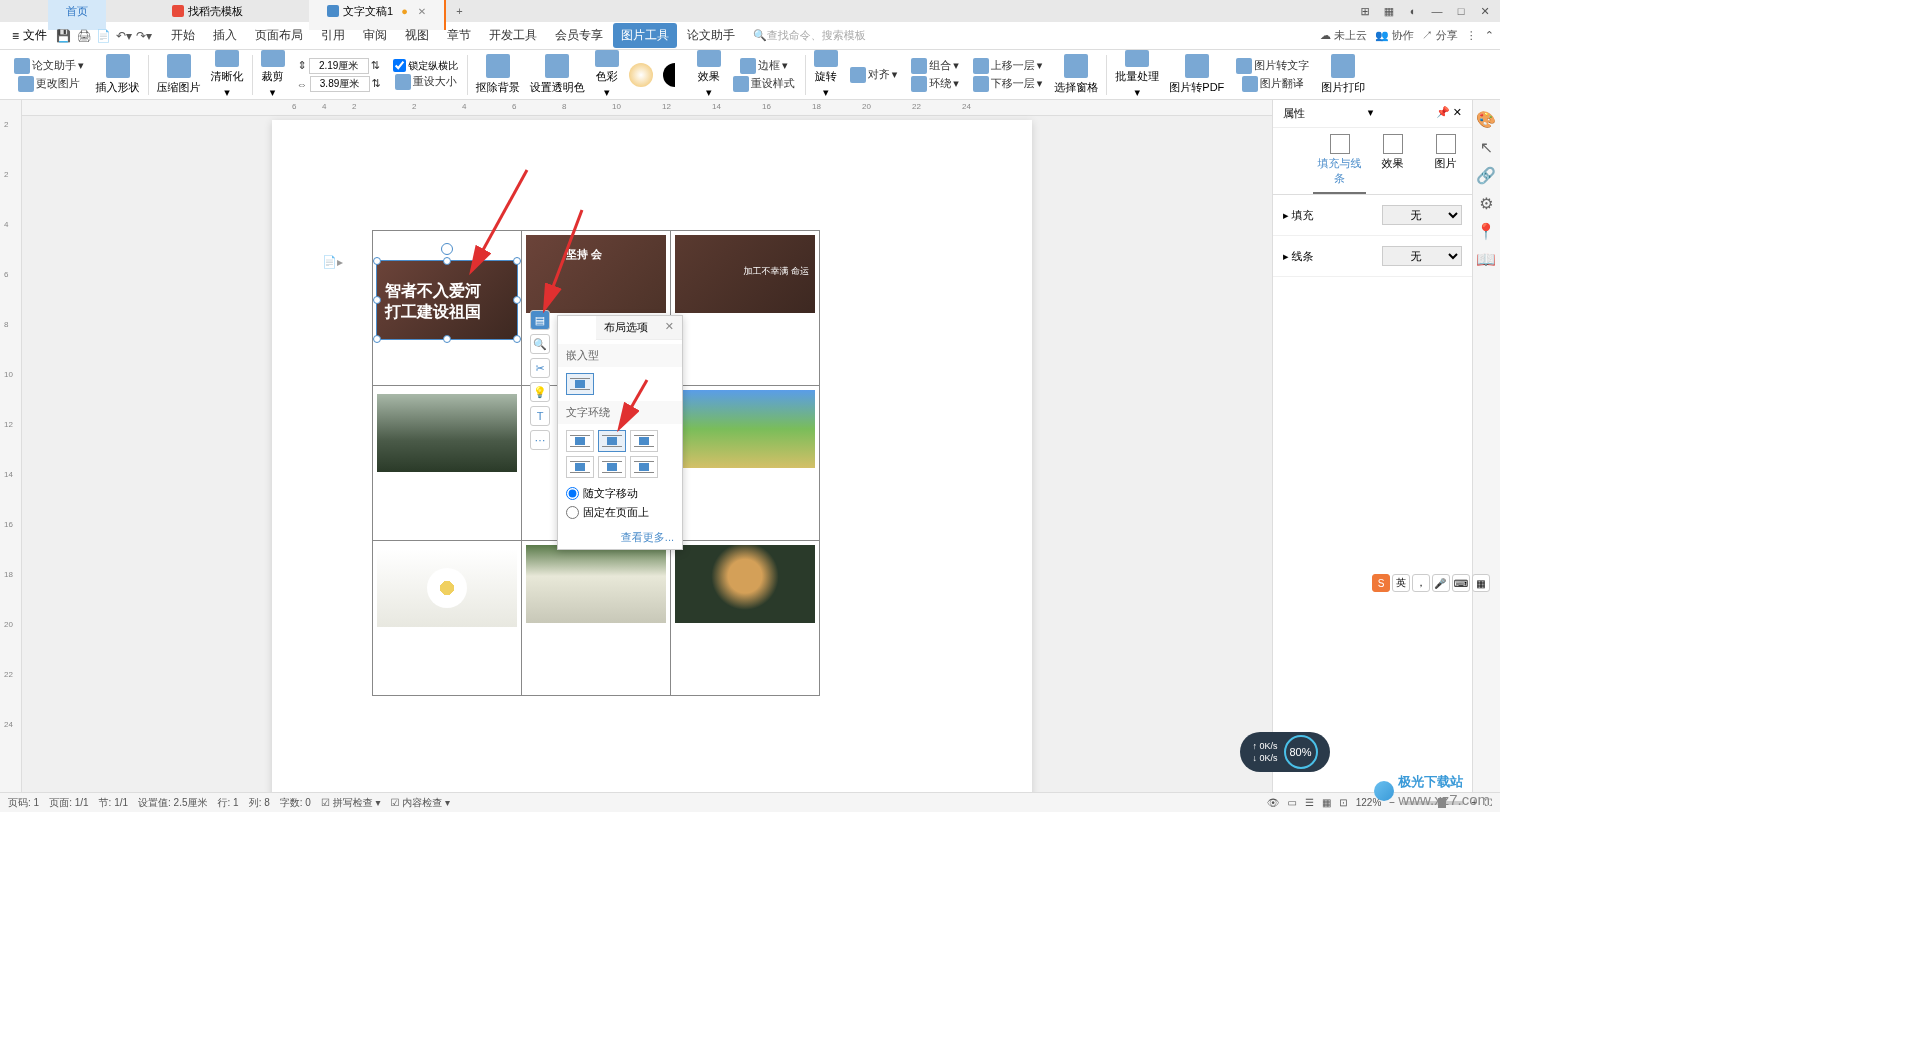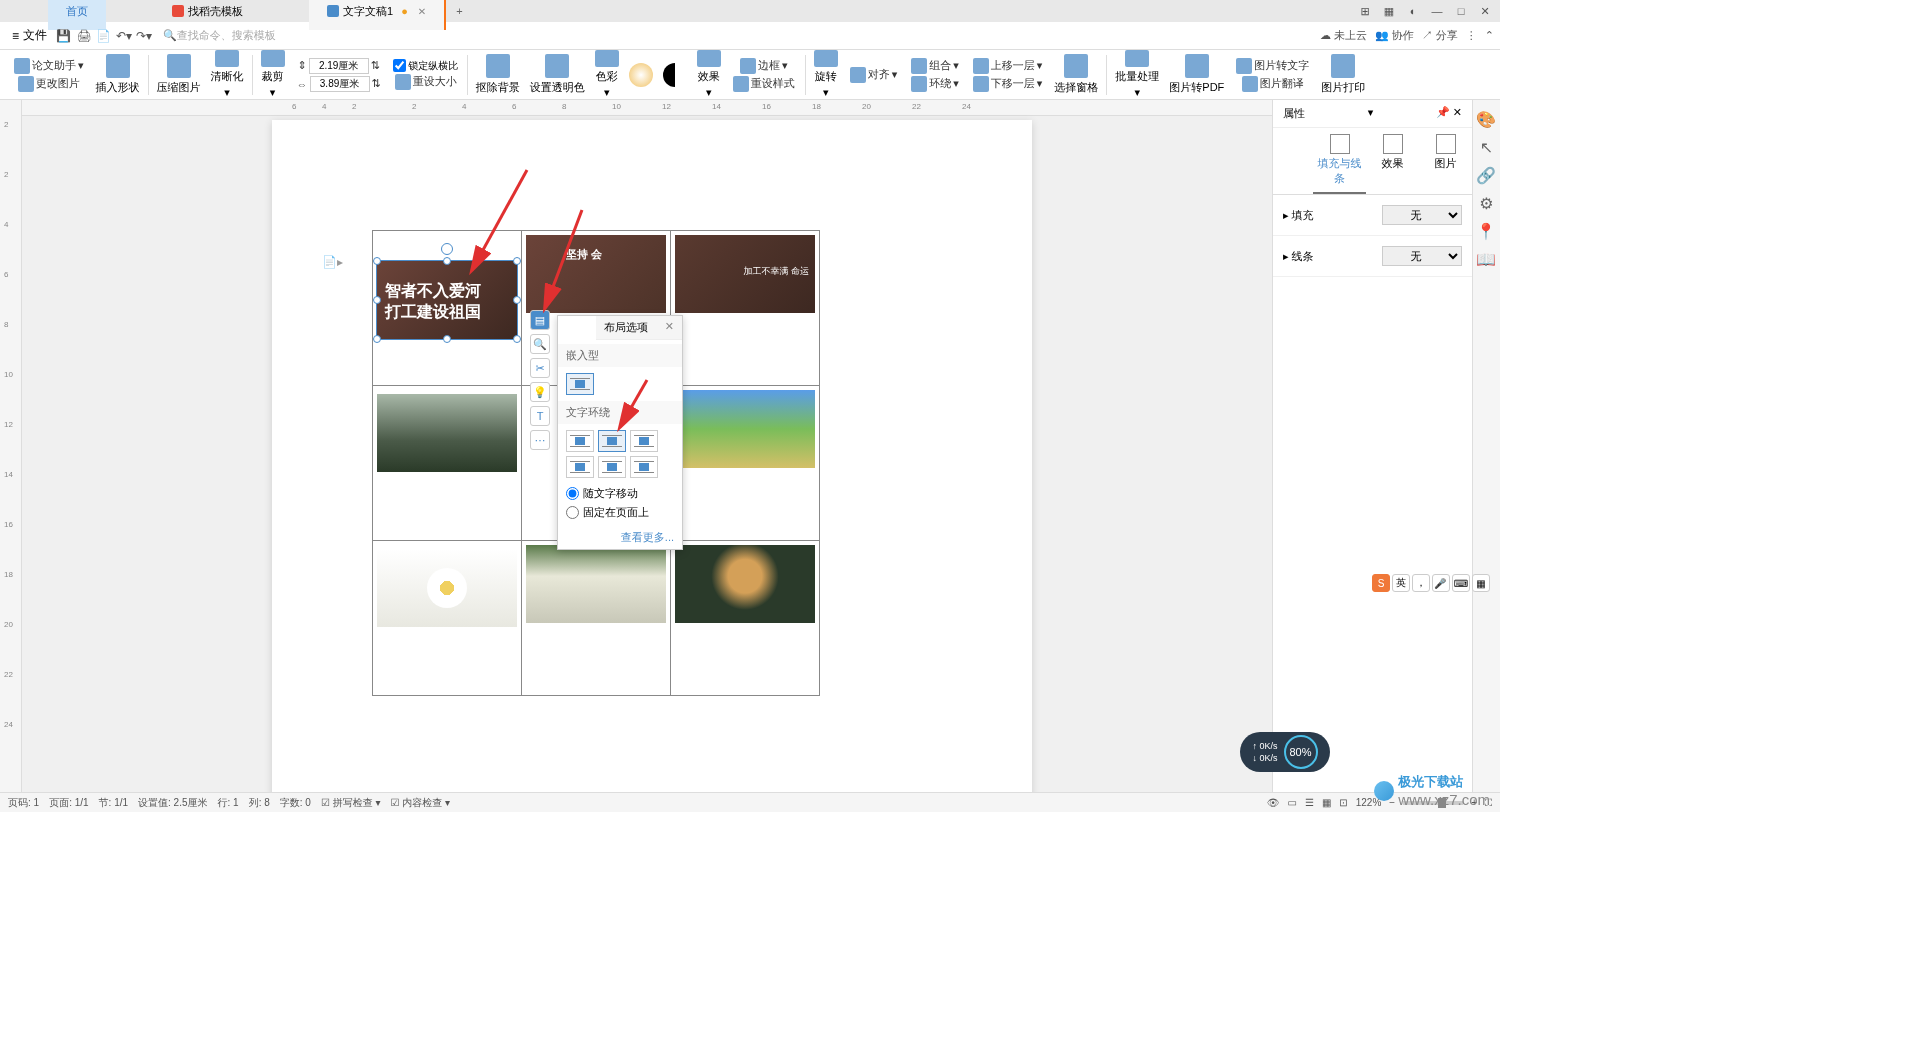--- a/index.html
+++ b/index.html
@@ -155,20 +155,33 @@
   <div class="menu-left">
     <div class="file-btn">
         <span>≡</span>
         <span>文件</span>
       </div>
     <div class="qat-icon">💾</div>
     <div class="qat-icon">🖨</div>
     <div class="qat-icon">📄</div>
     <div class="qat-icon">↶▾</div>
     <div class="qat-icon">↷▾</div>
+  </div>
+  <div class="menu-tabs">
+    <div class="menu-tab">开始</div>
+    <div class="menu-tab">插入</div>
+    <div class="menu-tab">页面布局</div>
+    <div class="menu-tab">引用</div>
+    <div class="menu-tab">审阅</div>
+    <div class="menu-tab">视图</div>
+    <div class="menu-tab">章节</div>
+    <div class="menu-tab">开发工具</div>
+    <div class="menu-tab">会员专享</div>
+    <div class="menu-tab active">图片工具</div>
+    <div class="menu-tab">论文助手</div>
   </div>
   <div class="search-box">
     <span>🔍</span>
     <span>查找命令、搜索模板</span>
   </div>
   <div class="menu-right">
     <span>☁ <span>未上云</span></span>
     <span>👥 <span>协作</span></span>
     <span>↗ <span>分享</span></span>
     <span>⋮</span>

